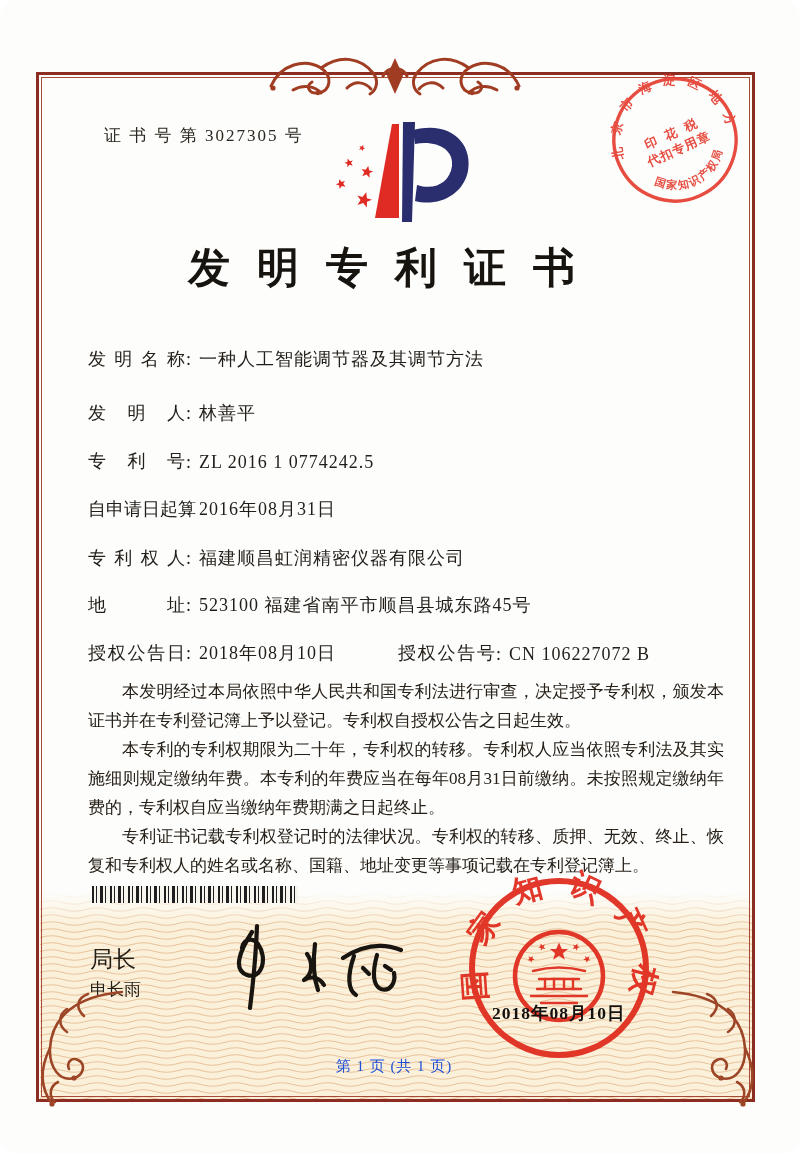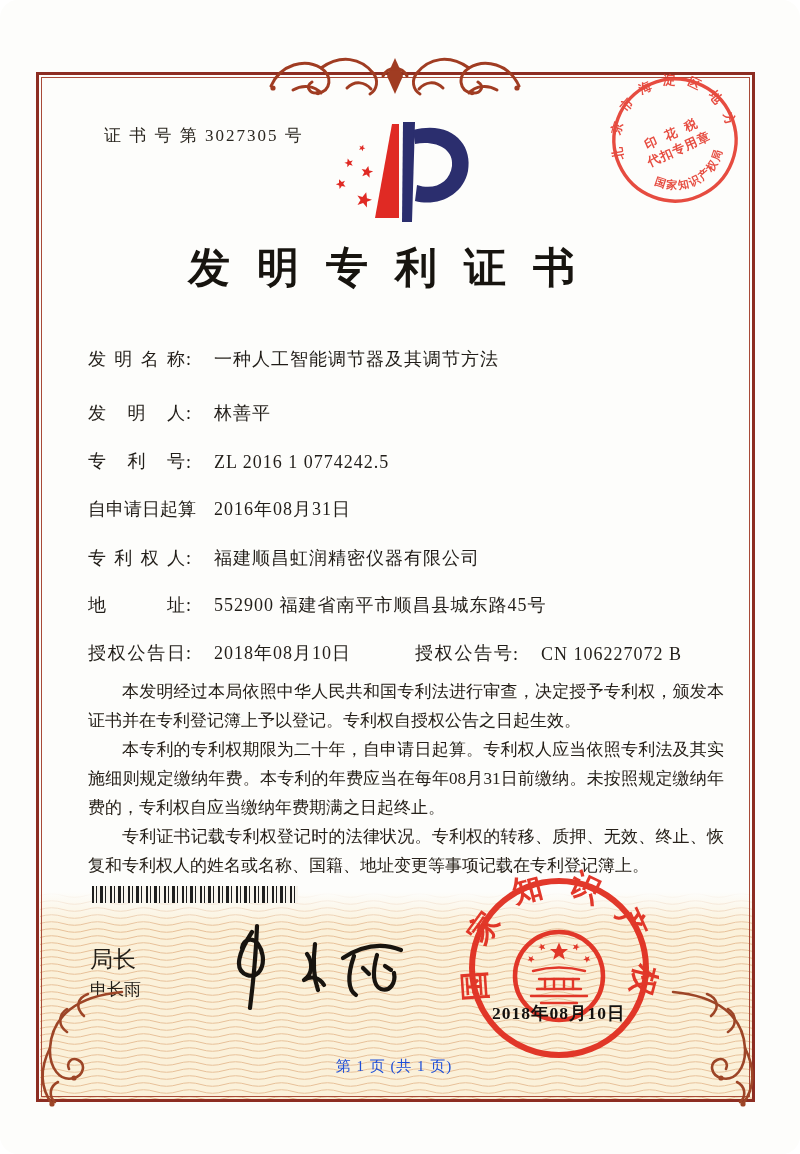--- a/index.html
+++ b/index.html
@@ -29,23 +29,23 @@
     position:absolute;left:9px;top:240px;width:752px;text-align:center;z-index:3;
     font-size:42px;font-weight:600;letter-spacing:27px;text-indent:20px;color:#17140f;
   }
   .fields{position:absolute;left:88px;top:0;width:650px;z-index:3;font-size:18px;}
   .frow{position:absolute;left:0;white-space:nowrap;}
   .flabel{
     display:inline-block;width:97px;text-align:justify;text-align-last:justify;
     vertical-align:bottom;
   }
   .fcolon{display:inline-block;margin:0 8px 0 1px;}
-  .fvalue{letter-spacing:1px;margin-left:15px;}
+  .fvalue{letter-spacing:1px;}
   .flabel2{display:inline-block;width:97px;text-align:justify;text-align-last:justify;vertical-align:bottom;}
-  .pair2{position:absolute;left:327px;top:0;white-space:nowrap;}
+  .pair2{position:absolute;left:310px;top:0;white-space:nowrap;}
   .paras{
     position:absolute;left:88px;top:677px;width:636px;z-index:3;
     font-size:17px;line-height:29px;text-align:justify;color:#262019;
   }
   .paras p{margin:0;text-indent:2em;}
   .barcode{
     position:absolute;left:92px;top:886px;width:206px;height:17px;z-index:3;
     background:repeating-linear-gradient(90deg,
       #1f1f1f 0 2px,#f8f5ee 2px 4px,#1f1f1f 4px 5px,#f8f5ee 5px 8px,
       #1f1f1f 8px 11px,#f8f5ee 11px 13px,#1f1f1f 13px 14px,#f8f5ee 14px 18px);
@@ -160,33 +160,33 @@
     <div class="frow" style="top:449px">
       <span class="flabel">专利号</span><span class="fcolon">:</span><span class="fvalue">ZL 2016 1 0774242.5</span>
     </div>
     <div class="frow" style="top:497px">
       <span class="flabel">自申请日起算</span><span class="fcolon">:</span><span class="fvalue">2016年08月31日</span>
     </div>
     <div class="frow" style="top:546px">
       <span class="flabel">专利权人</span><span class="fcolon">:</span><span class="fvalue">福建顺昌虹润精密仪器有限公司</span>
     </div>
     <div class="frow" style="top:593px">
-      <span class="flabel">地址</span><span class="fcolon">:</span><span class="fvalue">552900 福建省南平市顺昌县城东路45号</span>
+      <span class="flabel">地址</span><span class="fcolon">:</span><span class="fvalue">523100 福建省南平市顺昌县城东路45号</span>
     </div>
     <div class="frow" style="top:641px">
       <span class="flabel">授权公告日</span><span class="fcolon">:</span><span class="fvalue">2018年08月10日</span>
       <span class="pair2">
         <span class="flabel2">授权公告号</span><span class="fcolon">:</span><span class="fvalue">CN 106227072 B</span>
       </span>
     </div>
   </div>
 
   <div class="paras">
     <p>本发明经过本局依照中华人民共和国专利法进行审查，决定授予专利权，颁发本证书并在专利登记簿上予以登记。专利权自授权公告之日起生效。</p>
-    <p>本专利的专利权期限为二十年，自申请日起算。专利权人应当依照专利法及其实施细则规定缴纳年费。本专利的年费应当在每年08月31日前缴纳。未按照规定缴纳年费的，专利权自应当缴纳年费期满之日起终止。</p>
+    <p>本专利的专利权期限为二十年，专利权的转移。专利权人应当依照专利法及其实施细则规定缴纳年费。本专利的年费应当在每年08月31日前缴纳。未按照规定缴纳年费的，专利权自应当缴纳年费期满之日起终止。</p>
     <p>专利证书记载专利权登记时的法律状况。专利权的转移、质押、无效、终止、恢复和专利权人的姓名或名称、国籍、地址变更等事项记载在专利登记簿上。</p>
   </div>
 
   <div class="barcode"></div>
 
   <div class="officer-role">局长</div>
   <div class="officer-name">申长雨</div>
 
   <svg class="signature" width="215" height="95" viewBox="0 0 215 95">
     <g stroke="#18140f" stroke-width="4.2" fill="none" stroke-linecap="round" stroke-linejoin="round">

